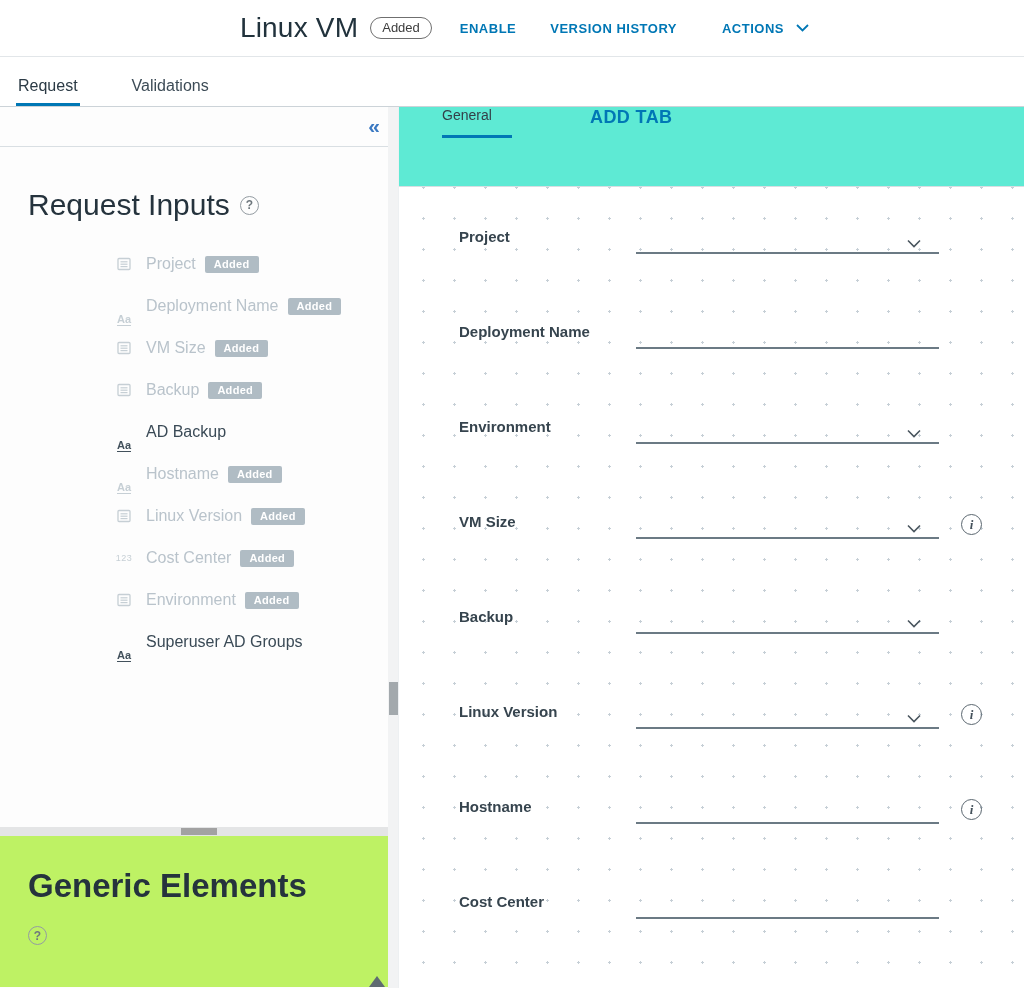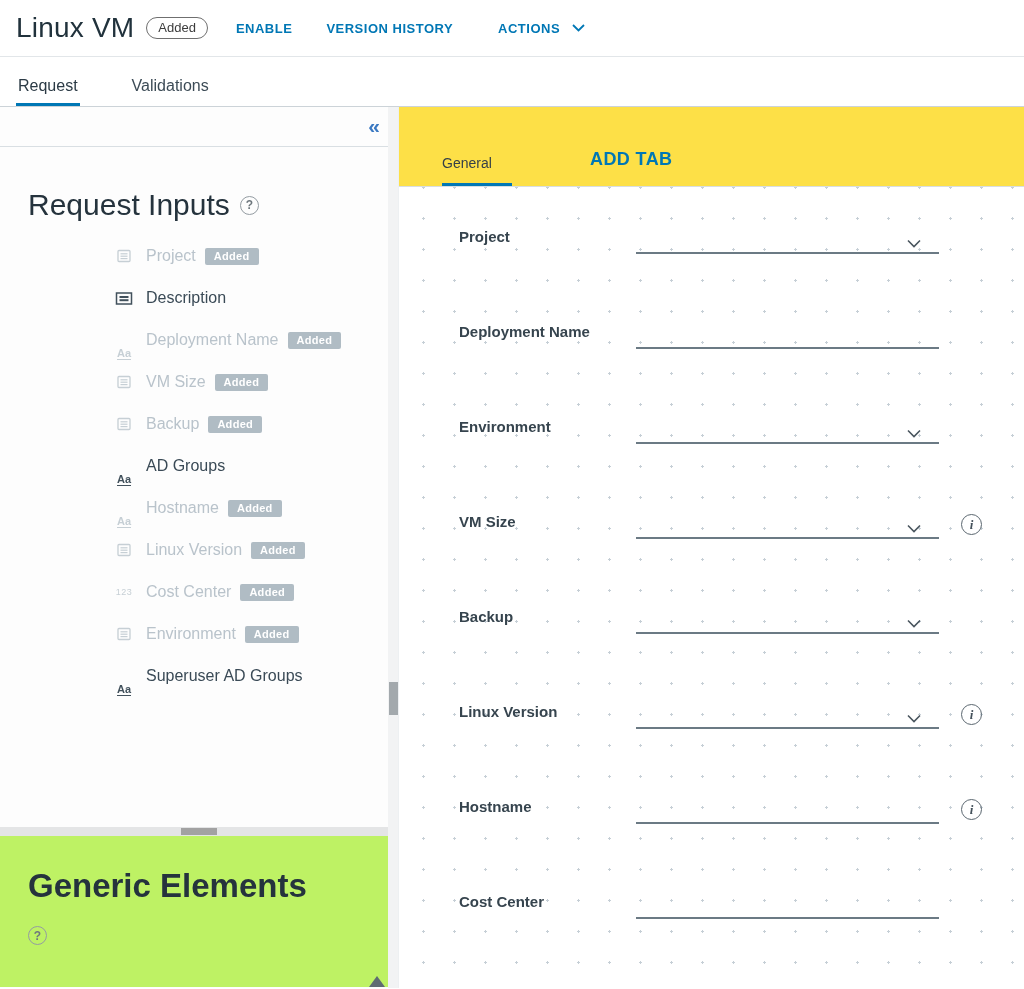--- a/index.html
+++ b/index.html
@@ -9,42 +9,42 @@
     --item-dark:#3a4a56;
     --muted:#b9c3cb;
     --badge-bg:#b0bcc4;
     --line:#6b7a84;
     --divider:#d8dee2;
   }
   *{box-sizing:border-box;margin:0;padding:0;}
   html,body{width:1024px;height:989px;overflow:hidden;background:#fff;
     font-family:"Liberation Sans","DejaVu Sans",sans-serif;color:var(--dark);}
   
-  .hdr{height:57px;display:flex;align-items:center;padding-left:16px;border-bottom:1px solid #e2e6e9;}
+  .hdr{height:57px;display:flex;align-items:center;padding-left:25px;border-bottom:1px solid #e2e6e9;justify-content:center;}
   .hdr-title{font-size:28px;font-weight:400;color:#21323c;letter-spacing:.2px;}
   .hdr-badge{margin-left:12px;border:1px solid #6f6f6f;border-radius:12px;padding:2px 11px 3px;
     font-size:13px;color:#3c3c3c;}
   .hdr-link{font-size:13px;font-weight:700;letter-spacing:.5px;color:var(--blue);cursor:pointer;}
   .ml28{margin-left:28px}.ml34{margin-left:34px}.ml45{margin-left:45px}
   .hdr-caret{margin-left:8px;display:inline-block;vertical-align:1px;}
   
   .ptabs{height:50px;display:flex;align-items:flex-end;padding-left:16px;border-bottom:1px solid #ccd3d8;}
   .ptab{font-size:16px;color:#3c4b56;padding:0 2px 11px;margin-right:50px;cursor:pointer;}
   .ptab.active{border-bottom:3px solid var(--blue);padding-bottom:8px;color:#2b3a45;}
   
   .main{display:flex;height:881px;}
   .sidebar{position:relative;width:398px;height:100%;background:#fdfdfd;flex:none;}
   .sb-track{position:absolute;right:0;top:0;bottom:0;width:10px;background:#f2f3f4;}
   .sb-thumb{position:absolute;right:0;top:575px;width:9px;height:33px;background:#a3a9ad;}
   .sb-up-arrow{position:absolute;right:13px;bottom:1px;width:0;height:0;
     border-left:8px solid transparent;border-right:8px solid transparent;border-bottom:11px solid #5f6b72;}
   .sb-top{height:40px;position:relative;border-bottom:1px solid #d9dfe3;}
   .collapse{position:absolute;right:18px;top:5px;font-size:21px;font-weight:700;color:var(--collapse-blue);cursor:pointer;line-height:28px;}
   .tree-panel{height:680px;overflow:hidden;}
-  .panel-h{padding:36px 0 0 28px;font-size:30px;font-weight:400;color:#25333d;line-height:44px;margin-bottom:8px;white-space:nowrap;}
+  .panel-h{padding:36px 0 0 28px;font-size:30px;font-weight:400;color:#25333d;line-height:44px;margin-bottom:16px;white-space:nowrap;}
   .help-ic{display:inline-flex;align-items:center;justify-content:center;width:19px;height:19px;
     border:1px solid #949c a2;border:1px solid #949ca2;border-radius:50%;font-size:12px;font-weight:700;
     color:#6e777d;vertical-align:6px;margin-left:10px;cursor:pointer;}
   .tree-group{height:42px;display:flex;align-items:center;padding-left:25px;cursor:pointer;}
   .g-caret{display:flex;margin-right:27px;color:#49555e;}
   .g-folder{display:flex;margin-right:13px;color:#49555e;}
   .g-label{font-size:15px;color:#33424d;}
   .tree-item{height:42px;display:flex;align-items:center;padding-left:115px;cursor:pointer;}
   .t-icon{width:18px;display:flex;justify-content:center;margin-right:13px;color:#42515c;flex:none;}
   .t-label{font-size:16px;color:var(--item-dark);white-space:nowrap;}
@@ -54,22 +54,22 @@
   .icon-123{font-size:9px;letter-spacing:.5px;line-height:12px;}
   .badge{margin-left:9px;background:var(--badge-bg);color:#fff;font-size:11px;font-weight:700;
     letter-spacing:.3px;border-radius:2px;padding:2px 9px 3px;line-height:12px;}
   .splitter{height:9px;background:#e4e5e6;position:relative;cursor:row-resize;}
   .splitter .handle{position:absolute;left:181px;top:1px;width:36px;height:7px;background:#a2a2a2;}
   .generic-panel{height:151px;background:#bef264;}
   .generic-h{padding:30px 0 0 28px;font-size:33px;font-weight:600;color:#25333d;line-height:40px;white-space:nowrap;}
   .generic-help{margin:20px 0 0 28px;}
   
   .canvas{flex:1;display:flex;flex-direction:column;border-left:1px solid #edf0f2;}
-  .c-tabstrip{height:120px;background:#fde047;border-bottom:1px solid var(--divider);
-    display:flex;align-items:flex-end;padding-left:43px;}
+  .c-tabstrip{height:120px;background:#5eead4;border-bottom:1px solid var(--divider);
+    display:flex;align-items:flex-start;padding-left:43px;}
   .c-tab{font-size:14px;color:#333f48;padding-bottom:12px;border-bottom:3px solid var(--blue);
     margin-right:78px;min-width:70px;text-align:left;cursor:pointer;}
   .c-addtab{font-size:18px;font-weight:700;letter-spacing:.4px;color:var(--blue);padding-bottom:16px;cursor:pointer;}
   .dotted{flex:1;position:relative;padding-top:41px;
     background-image:radial-gradient(circle,#c6cfd6 1.3px,rgba(0,0,0,0) 1.4px);
     background-size:31px 31px;background-position:9px 16px;}
   .form-row{position:relative;height:95px;}
   .f-label{position:absolute;left:60px;top:0;font-size:15px;font-weight:700;color:#36444e;white-space:nowrap;}
   .f-control{position:absolute;left:237px;top:0;width:303px;height:26px;
     border-bottom:2px solid var(--line);cursor:pointer;}
@@ -120,66 +120,56 @@
               <svg width="16" height="16" viewBox="0 0 16 16">
                 <rect x="2" y="2.5" width="12" height="11" rx="1" fill="none" stroke="currentColor" stroke-width="1.3"></rect>
                 <line x1="4.5" y1="5.8" x2="11.5" y2="5.8" stroke="currentColor" stroke-width="1.2"></line>
                 <line x1="4.5" y1="8.2" x2="11.5" y2="8.2" stroke="currentColor" stroke-width="1.2"></line>
                 <line x1="4.5" y1="10.6" x2="11.5" y2="10.6" stroke="currentColor" stroke-width="1.2"></line>
               </svg>
             </span>
             <span class="t-label">Project</span>
             <span class="badge">Added</span>
           </div>
+          <div class="tree-item muted">
+            <span class="t-icon">
+              <span class="icon-aa">Aa</span>
+            </span>
+            <span class="t-label">Deployment Name</span>
+            <span class="badge">Added</span>
+          </div>
+          <div class="tree-item muted">
+            <span class="t-icon">
+              <svg width="16" height="16" viewBox="0 0 16 16">
+                <rect x="2" y="2.5" width="12" height="11" rx="1" fill="none" stroke="currentColor" stroke-width="1.3"></rect>
+                <line x1="4.5" y1="5.8" x2="11.5" y2="5.8" stroke="currentColor" stroke-width="1.2"></line>
+                <line x1="4.5" y1="8.2" x2="11.5" y2="8.2" stroke="currentColor" stroke-width="1.2"></line>
+                <line x1="4.5" y1="10.6" x2="11.5" y2="10.6" stroke="currentColor" stroke-width="1.2"></line>
+              </svg>
+            </span>
+            <span class="t-label">VM Size</span>
+            <span class="badge">Added</span>
+          </div>
+          <div class="tree-item muted">
+            <span class="t-icon">
+              <svg width="16" height="16" viewBox="0 0 16 16">
+                <rect x="2" y="2.5" width="12" height="11" rx="1" fill="none" stroke="currentColor" stroke-width="1.3"></rect>
+                <line x1="4.5" y1="5.8" x2="11.5" y2="5.8" stroke="currentColor" stroke-width="1.2"></line>
+                <line x1="4.5" y1="8.2" x2="11.5" y2="8.2" stroke="currentColor" stroke-width="1.2"></line>
+                <line x1="4.5" y1="10.6" x2="11.5" y2="10.6" stroke="currentColor" stroke-width="1.2"></line>
+              </svg>
+            </span>
+            <span class="t-label">Backup</span>
+            <span class="badge">Added</span>
+          </div>
           <div class="tree-item">
             <span class="t-icon">
-              <svg width="18" height="15" viewBox="0 0 18 15">
-                <rect x="1.5" y="2" width="15" height="11" fill="none" stroke="currentColor" stroke-width="1.5"></rect>
-                <line x1="4.5" y1="6" x2="13.5" y2="6" stroke="currentColor" stroke-width="2"></line>
-                <line x1="4.5" y1="9.2" x2="13.5" y2="9.2" stroke="currentColor" stroke-width="2"></line>
-              </svg>
-            </span>
-            <span class="t-label">Description</span>
-          </div>
-          <div class="tree-item muted">
-            <span class="t-icon">
               <span class="icon-aa">Aa</span>
             </span>
-            <span class="t-label">Deployment Name</span>
-            <span class="badge">Added</span>
-          </div>
-          <div class="tree-item muted">
-            <span class="t-icon">
-              <svg width="16" height="16" viewBox="0 0 16 16">
-                <rect x="2" y="2.5" width="12" height="11" rx="1" fill="none" stroke="currentColor" stroke-width="1.3"></rect>
-                <line x1="4.5" y1="5.8" x2="11.5" y2="5.8" stroke="currentColor" stroke-width="1.2"></line>
-                <line x1="4.5" y1="8.2" x2="11.5" y2="8.2" stroke="currentColor" stroke-width="1.2"></line>
-                <line x1="4.5" y1="10.6" x2="11.5" y2="10.6" stroke="currentColor" stroke-width="1.2"></line>
-              </svg>
-            </span>
-            <span class="t-label">VM Size</span>
-            <span class="badge">Added</span>
-          </div>
-          <div class="tree-item muted">
-            <span class="t-icon">
-              <svg width="16" height="16" viewBox="0 0 16 16">
-                <rect x="2" y="2.5" width="12" height="11" rx="1" fill="none" stroke="currentColor" stroke-width="1.3"></rect>
-                <line x1="4.5" y1="5.8" x2="11.5" y2="5.8" stroke="currentColor" stroke-width="1.2"></line>
-                <line x1="4.5" y1="8.2" x2="11.5" y2="8.2" stroke="currentColor" stroke-width="1.2"></line>
-                <line x1="4.5" y1="10.6" x2="11.5" y2="10.6" stroke="currentColor" stroke-width="1.2"></line>
-              </svg>
-            </span>
-            <span class="t-label">Backup</span>
-            <span class="badge">Added</span>
-          </div>
-          <div class="tree-item">
-            <span class="t-icon">
-              <span class="icon-aa">Aa</span>
-            </span>
-            <span class="t-label">AD Groups</span>
+            <span class="t-label">AD Backup</span>
           </div>
           <div class="tree-item muted">
             <span class="t-icon">
               <span class="icon-aa">Aa</span>
             </span>
             <span class="t-label">Hostname</span>
             <span class="badge">Added</span>
           </div>
           <div class="tree-item muted">
             <span class="t-icon">

